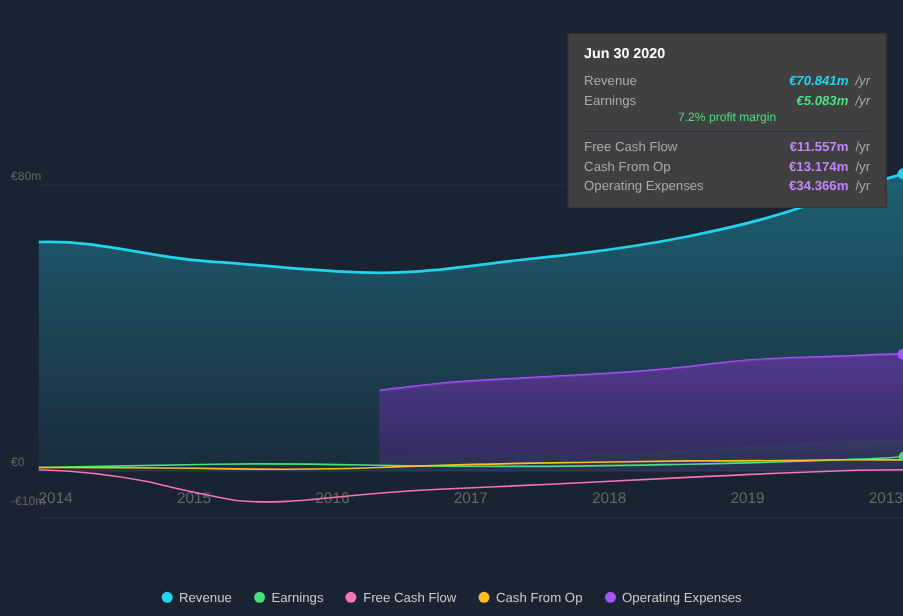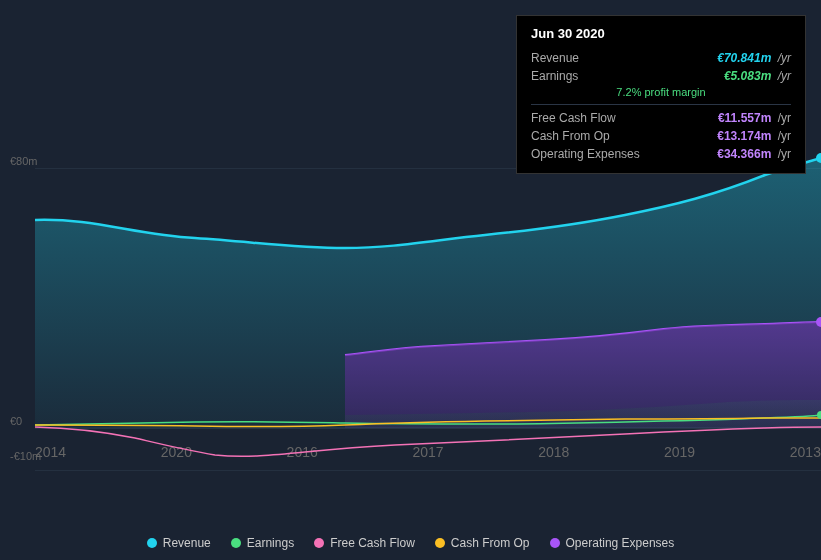--- a/index.html
+++ b/index.html
@@ -9,23 +9,23 @@
       height: 560px;
       font-family: Arial, sans-serif;
       color: #ccc;
       overflow: hidden;
       position: relative;
     }
 
     
     .tooltip-box {
       position: absolute;
-      top: 15px;
+      top: 30px;
       right: 15px;
-      background: #000000;
+      background: #404040;
       border: 1px solid #333;
       padding: 10px 14px;
       min-width: 290px;
       z-index: 10;
     }
     .tooltip-title {
       color: #fff;
       font-size: 13px;
       font-weight: bold;
       margin-bottom: 8px;
@@ -152,21 +152,21 @@
   <div class="y-label" style="top: 155px;">€80m</div>
   <div class="y-label" style="top: 415px;">€0</div>
   <div class="y-label" style="top: 450px;">-€10m</div>
 
   <div class="grid-line" style="top: 168px;"></div>
   <div class="grid-line" style="top: 428px;"></div>
   <div class="grid-line" style="top: 470px;"></div>
 
   <div class="x-labels">
     <span class="x-label">2014</span>
-    <span class="x-label">2020</span>
+    <span class="x-label">2015</span>
     <span class="x-label">2016</span>
     <span class="x-label">2017</span>
     <span class="x-label">2018</span>
     <span class="x-label">2019</span>
     <span class="x-label">2013</span>
   </div>
 
   <svg width="786" height="510" style="position:absolute; top:0; left:35px;" viewBox="0 0 786 510">
 
     <defs>

